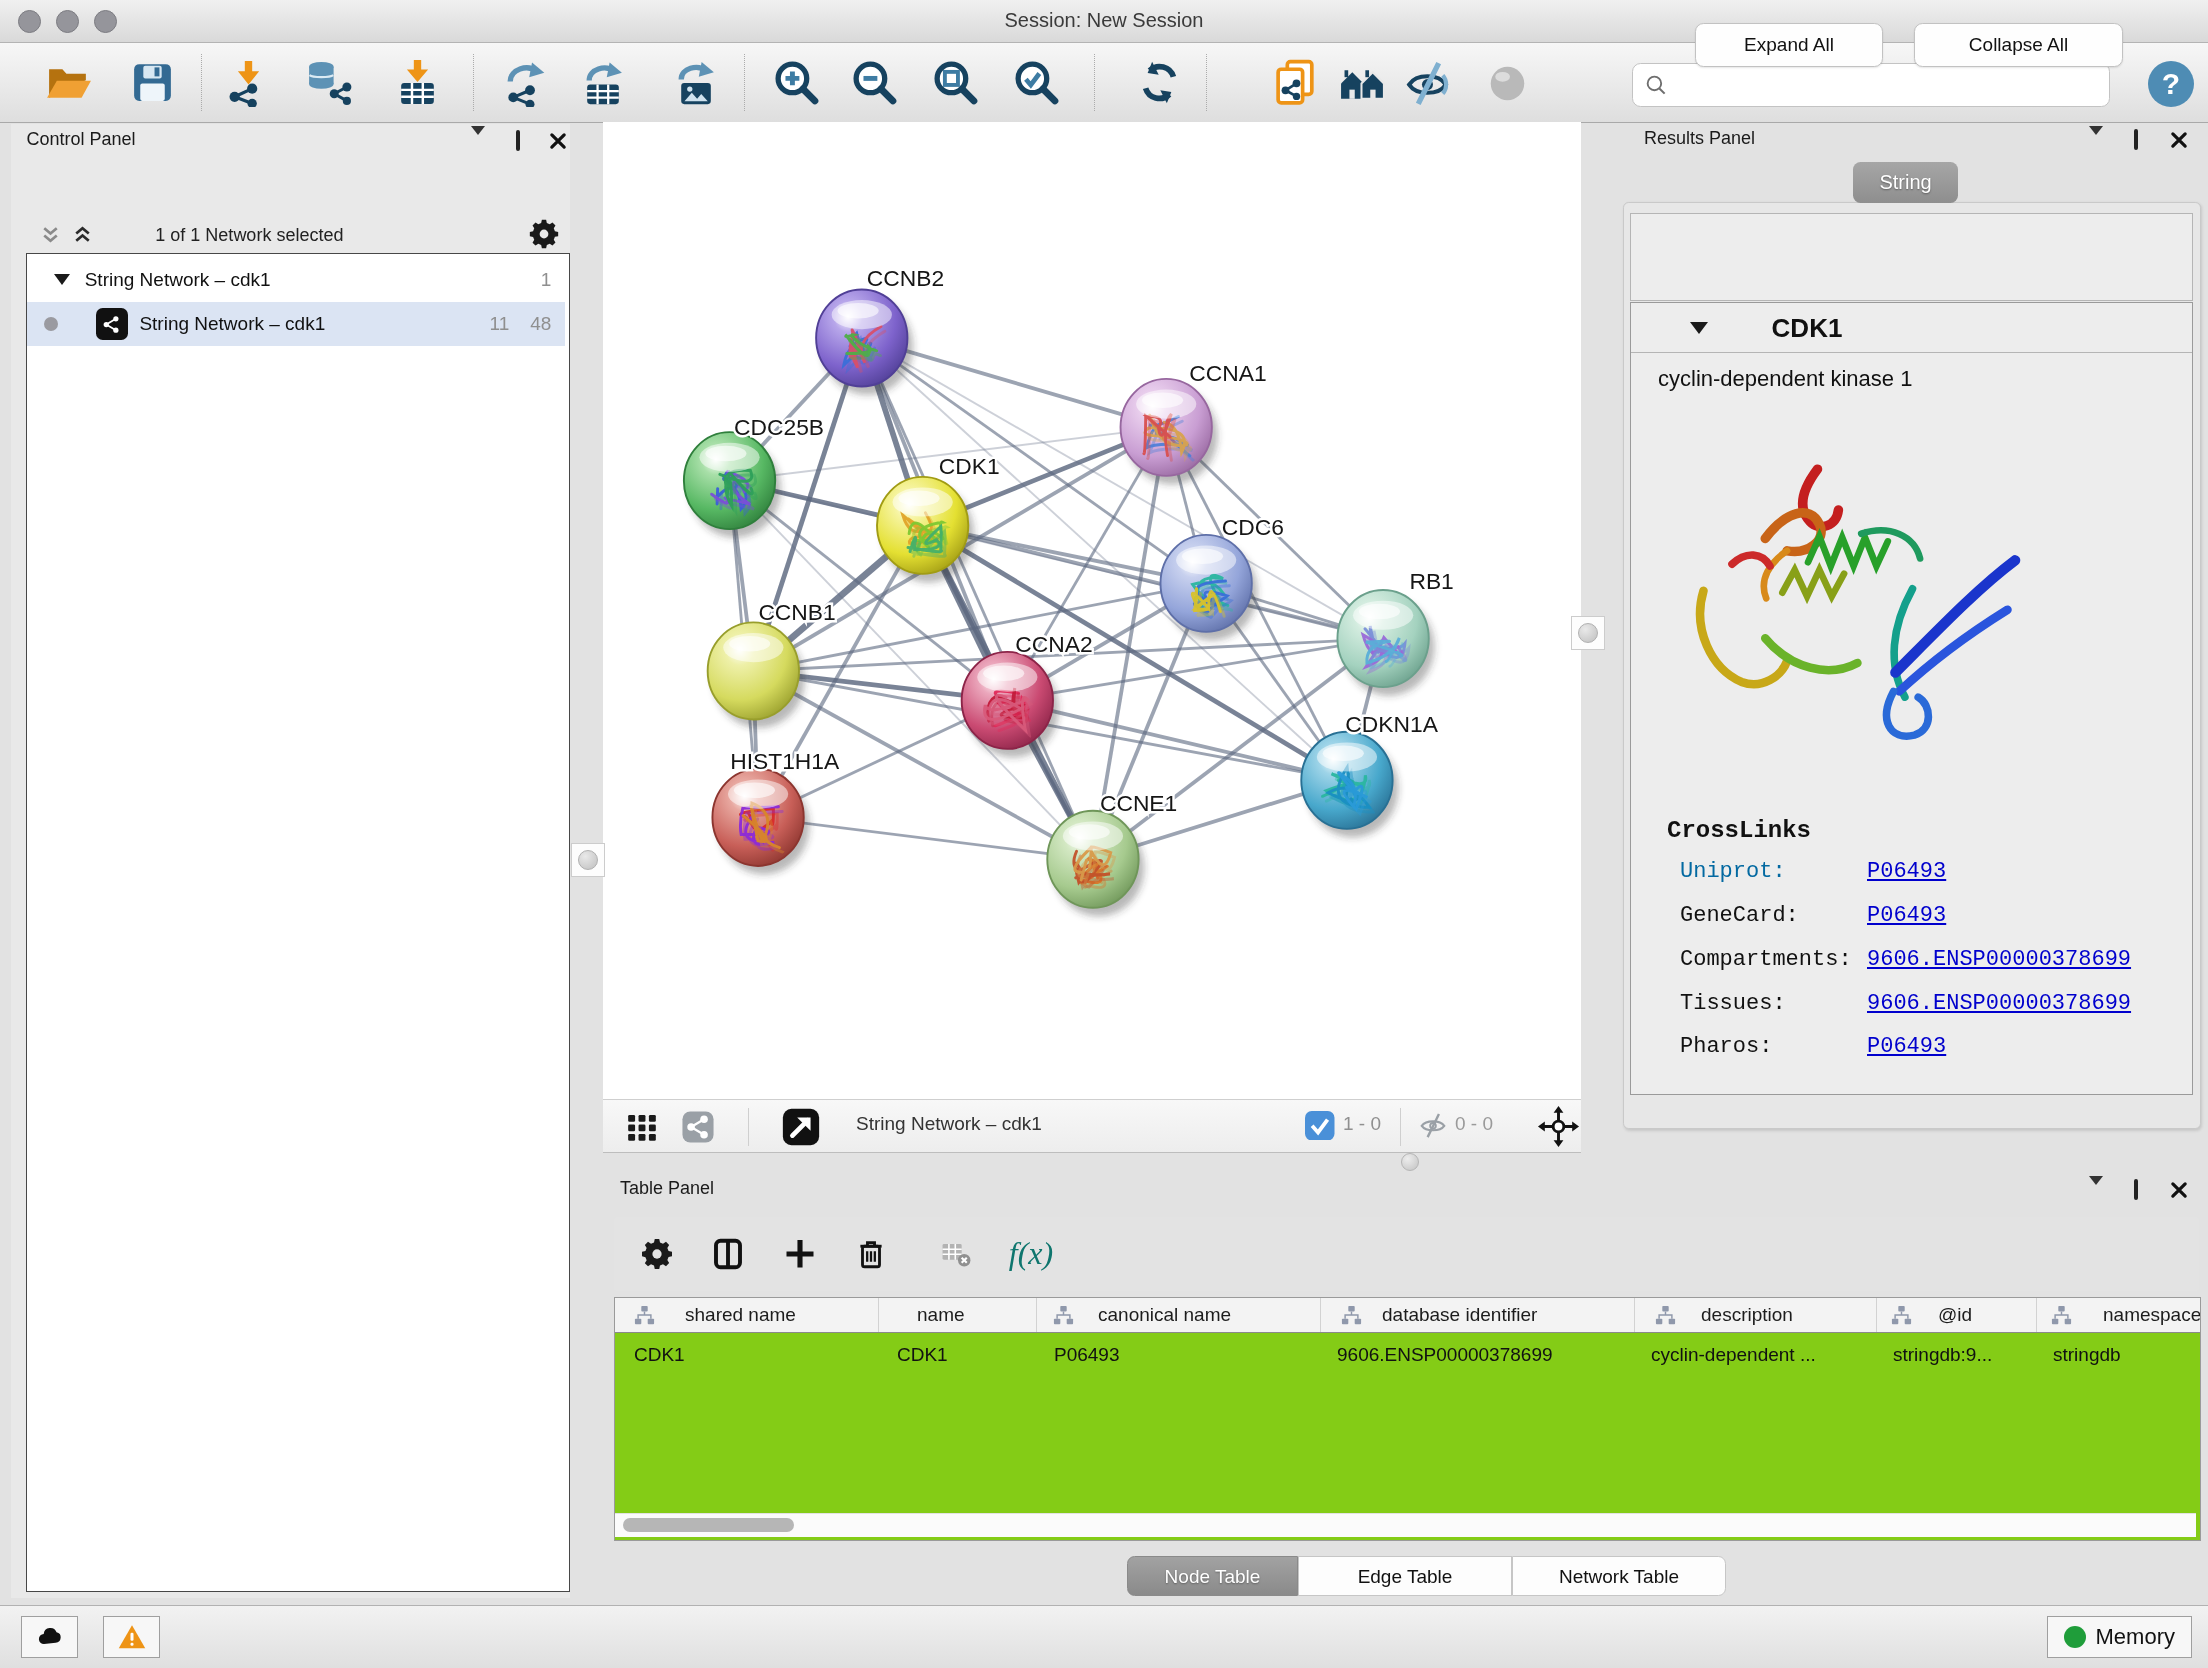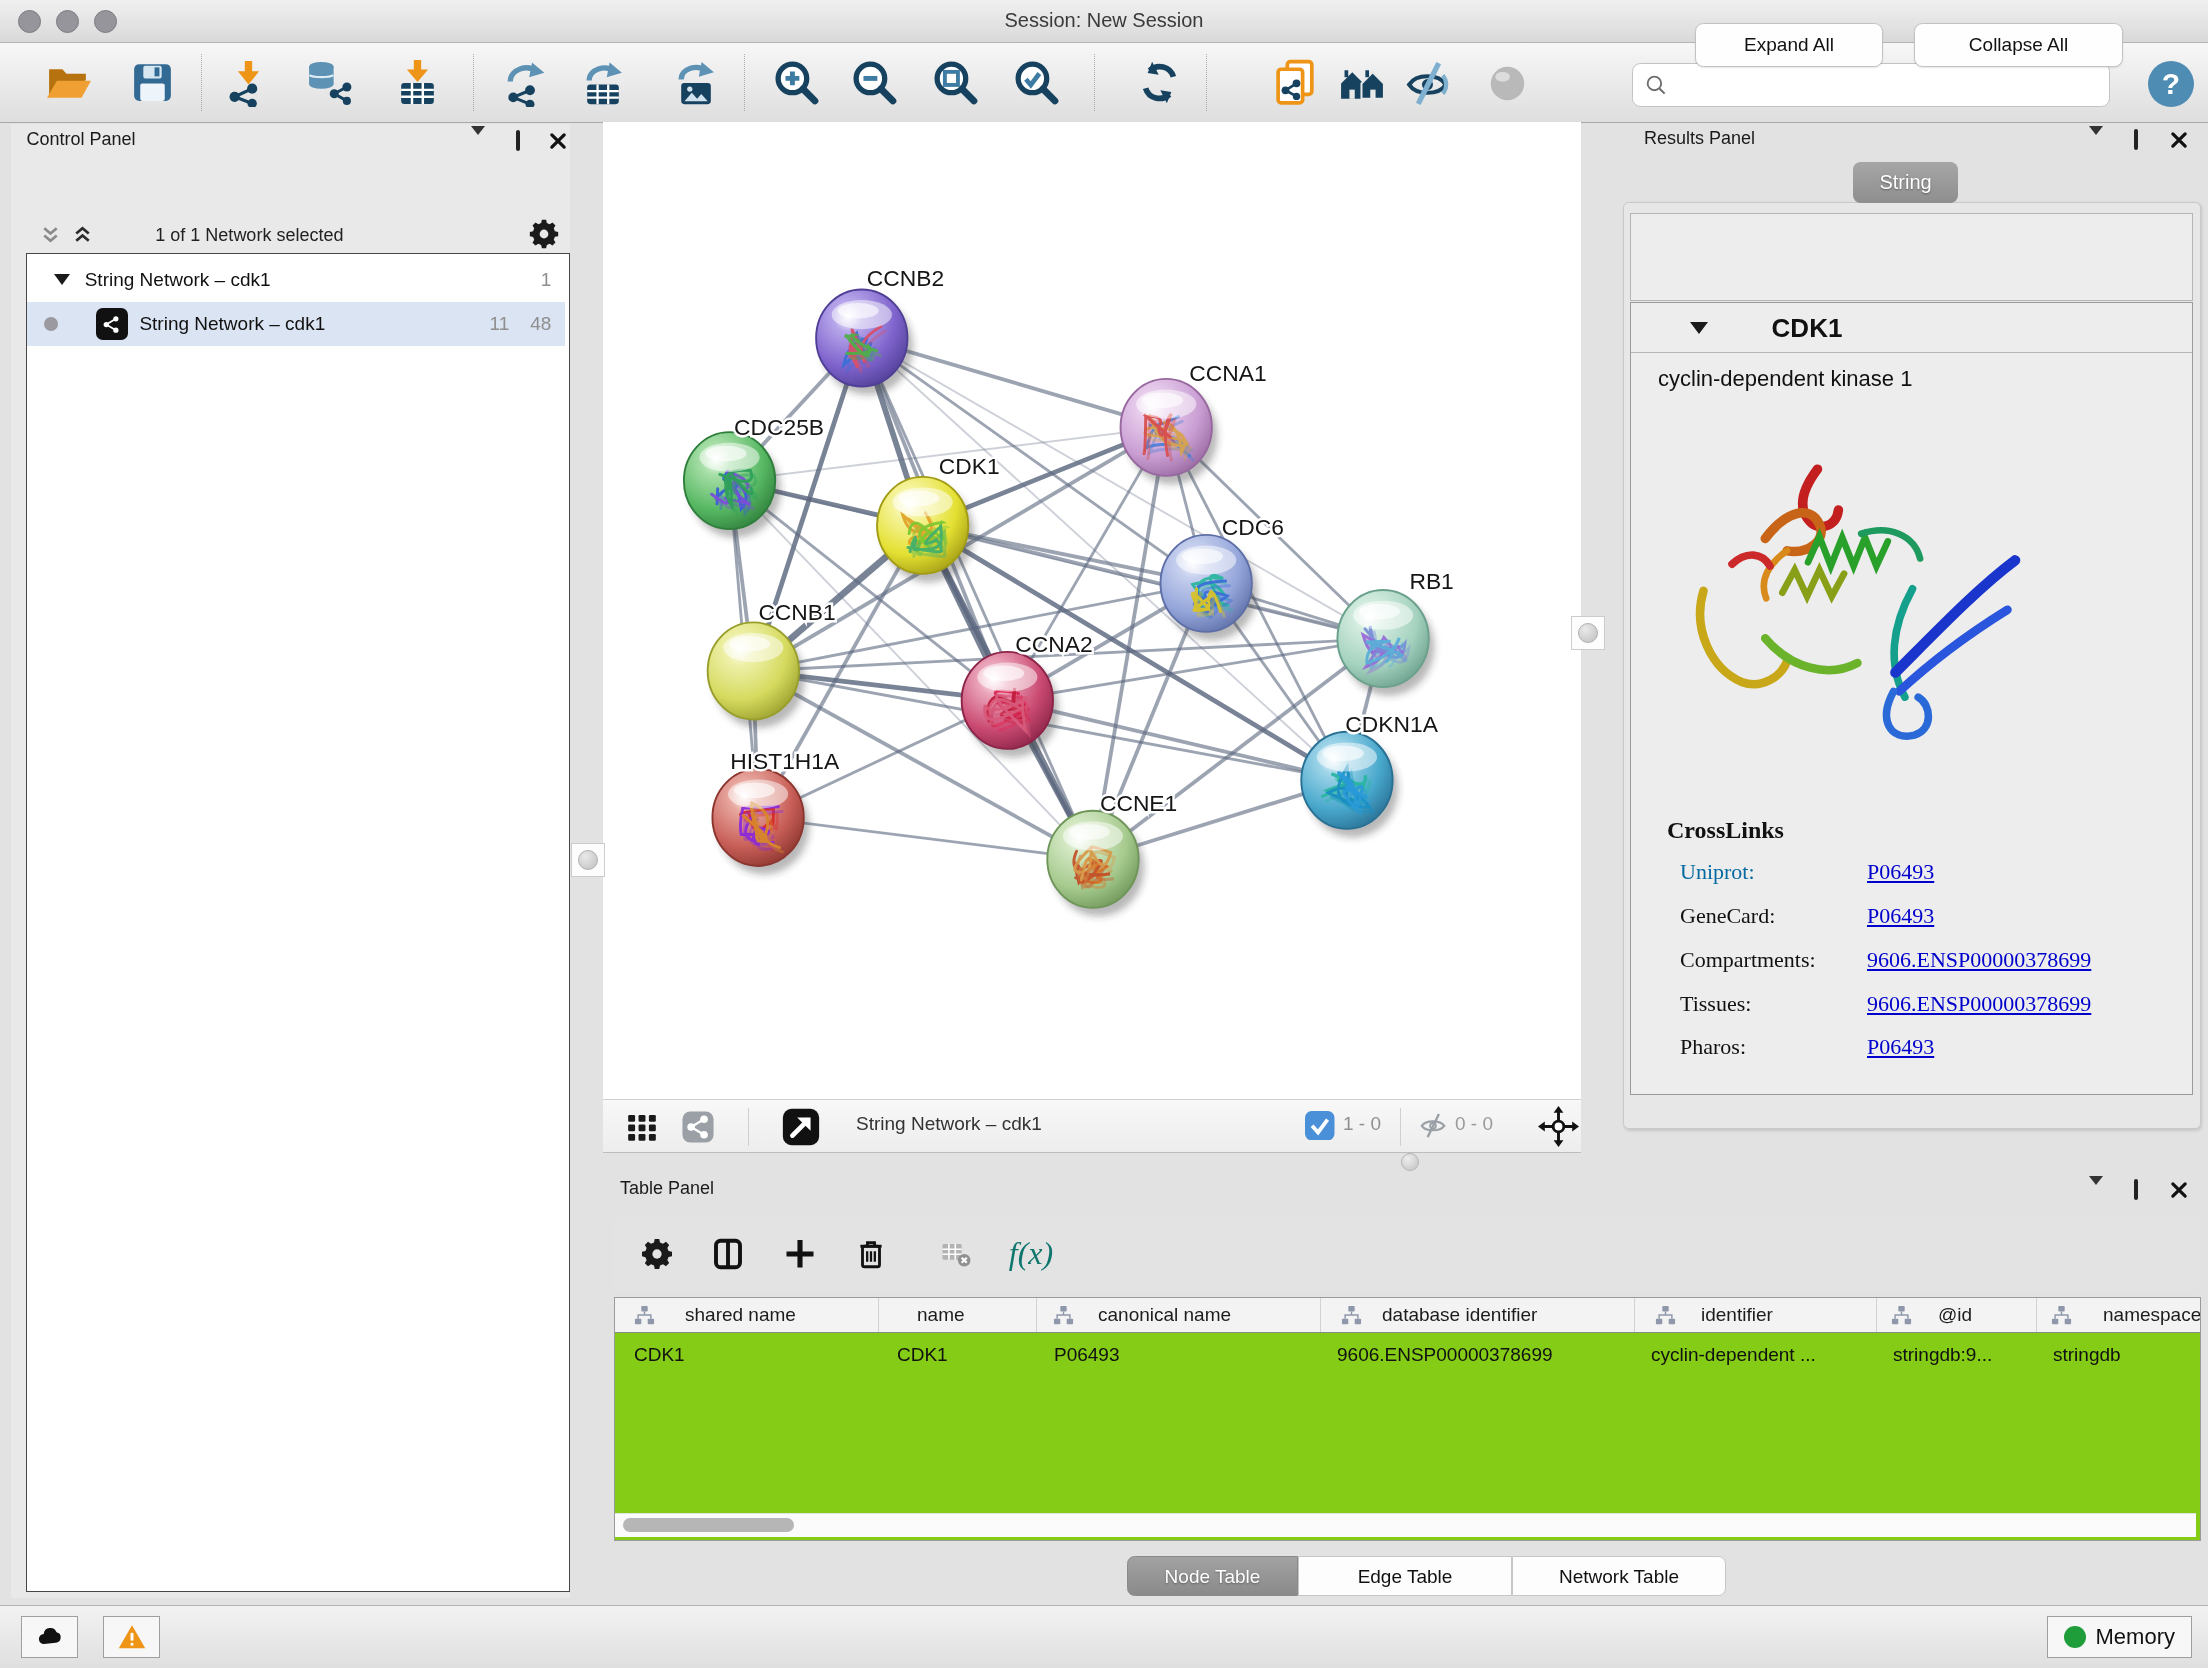--- a/index.html
+++ b/index.html
@@ -37,21 +37,21 @@
   
   .knob{position:absolute;width:32px;height:32px;background:#fdfdfd;border:1px solid #cccccc;display:flex;align-items:center;justify-content:center}
   .knob i{display:block;width:18px;height:18px;border-radius:50%;background:radial-gradient(circle at 35% 30%,#e9e9e9,#bfbfbf);border:1px solid #b0b0b0}
   
   .rpanel-outer{position:absolute;left:1623px;top:202px;width:576px;height:925px;background:#e7e7e7;border:1.9px solid #c9c9c9;border-radius:5.7px;box-shadow:1px 1.9px 2.9px rgba(0,0,0,.12)}
   .stringtab{position:absolute;left:1853px;top:162px;width:105px;height:41px;background:linear-gradient(#a6a6a6,#8e8e8e);border-radius:7.6px;color:#fff;font-size:20px;text-align:center;line-height:41px;text-shadow:0 1px 1.9px rgba(0,0,0,.4);z-index:5}
   .rbtnbox{position:absolute;left:1630px;top:213px;width:561px;height:86px;background:#ededed;border:1.9px solid #b5b5b5}
   .rbtn{position:absolute;top:23px;height:42px;background:#fefefe;border:1.4px solid #c2c2c2;border-radius:8.6px;font-size:19px;color:#111;text-align:center;line-height:42px;box-shadow:0 1px 1.9px rgba(0,0,0,.1)}
   .cdkbox{position:absolute;left:1630px;top:302px;width:561px;height:791px;background:#ededed;border:1.9px solid #9a9a9a}
   .cdkhead{position:absolute;left:0;top:0;width:561px;height:49px;border-bottom:1.9px solid #b5b5b5}
-  .serif{font-family:Liberation Serif, serif}
+  .serif{font-family:Liberation Mono, monospace}
   .xlink{color:#0000cd;text-decoration:underline}
   
   .tpanel-toolbar{position:absolute;left:614px;top:1217px;width:1585px;height:74px;background:#e3e3e3;border-radius:3.8px}
   .tptool{position:absolute;top:11.4px;width:51px;height:51px;display:flex;align-items:center;justify-content:center}
   .tablebox{position:absolute;left:614px;top:1297px;width:1585px;height:242px;background:#84cc16;border:1.9px solid #9a9a9a;overflow:hidden}
   .thead{position:absolute;left:0;top:0;width:1585px;height:34px;background:#f3f3f3;border-bottom:1.9px solid #8a8a8a}
   .th{position:absolute;top:5.7px;font-size:19px;color:#1c1c1c;white-space:nowrap}
   .td{position:absolute;top:46px;font-size:19px;color:#111;white-space:nowrap}
   .colsep{position:absolute;top:0;height:34px;border-left:1px solid #d2d2d2}
   .hscroll{position:absolute;left:0;top:215px;width:1581px;height:23px;background:#fbfbfb;border-top:1px solid #e2e2e2}
@@ -766,21 +766,21 @@
           </svg></span>
         <span class="th" style="left: 767px;">database identifier</span>
         <span class="abs" style="left: 1040px; top: 6.7px;"><svg width="21" height="21" viewBox="0 0 23 23">
             <g fill="#8f98ab">
               <rect x="8" y="1" width="7" height="6" rx="1"></rect>
               <rect x="1" y="15" width="7" height="6" rx="1"></rect>
               <rect x="15" y="15" width="7" height="6" rx="1"></rect>
             </g>
             <path d="M11.5 7v4M4.5 15v-4h14v4" stroke="#8f98ab" stroke-width="1.6" fill="none"></path>
           </svg></span>
-        <span class="th" style="left: 1086px;">identifier</span>
+        <span class="th" style="left: 1086px;">description</span>
         <span class="abs" style="left: 1276px; top: 6.7px;"><svg width="21" height="21" viewBox="0 0 23 23">
             <g fill="#8f98ab">
               <rect x="8" y="1" width="7" height="6" rx="1"></rect>
               <rect x="1" y="15" width="7" height="6" rx="1"></rect>
               <rect x="15" y="15" width="7" height="6" rx="1"></rect>
             </g>
             <path d="M11.5 7v4M4.5 15v-4h14v4" stroke="#8f98ab" stroke-width="1.6" fill="none"></path>
           </svg></span>
         <span class="th" style="left: 1323px;">@id</span>
         <span class="abs" style="left: 1436px; top: 6.7px;"><svg width="21" height="21" viewBox="0 0 23 23">

